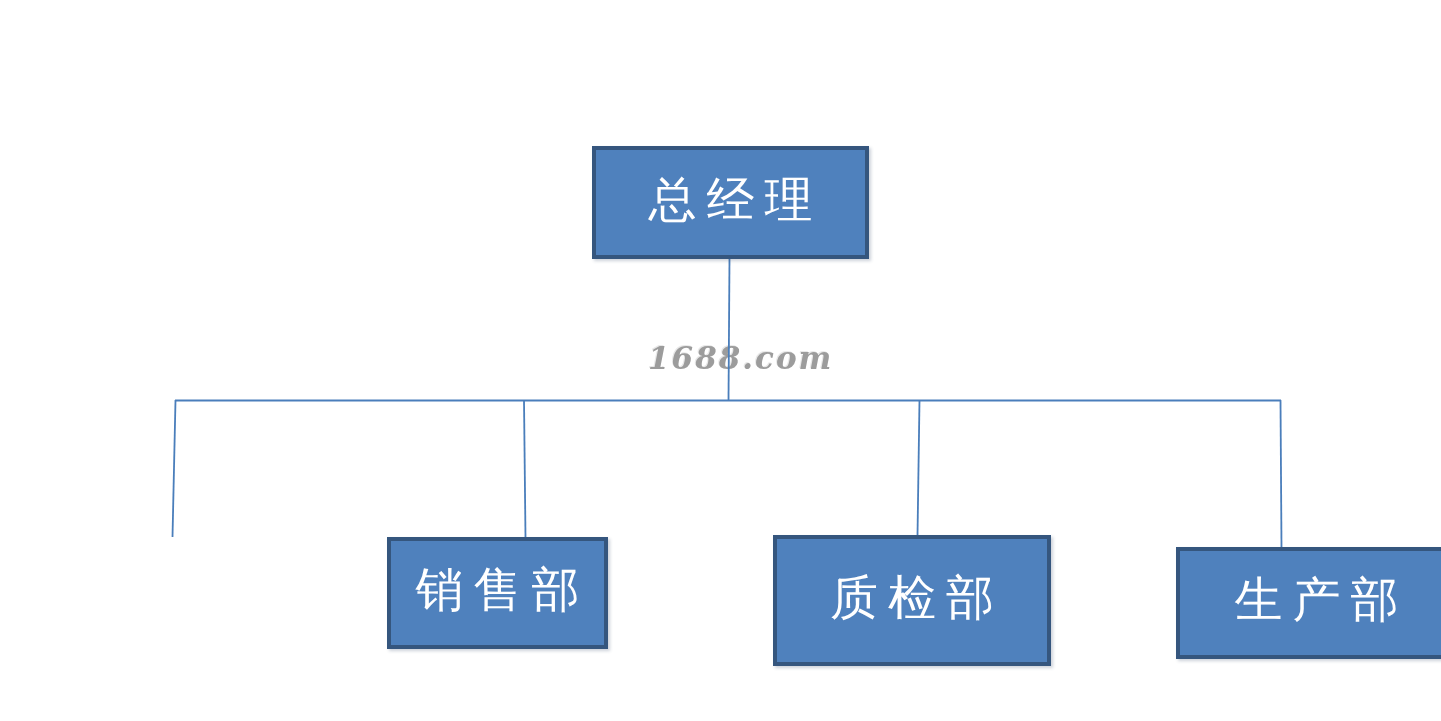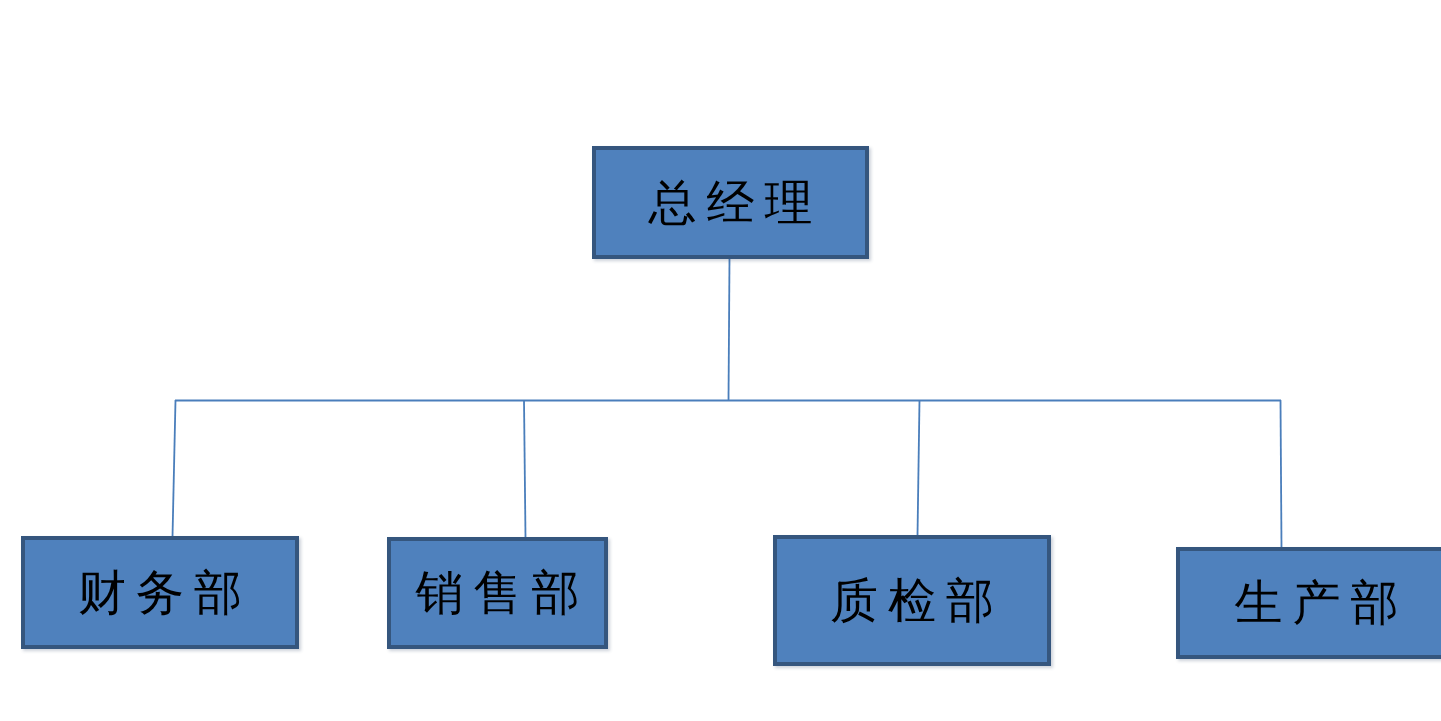--- a/index.html
+++ b/index.html
@@ -48,58 +48,57 @@
     z-index: 3;
     box-sizing: border-box;
     background: #4f81bd;
     border: 4px solid #35567e;
     box-shadow: 2px 2px 3px rgba(60, 80, 110, 0.25);
     display: flex;
     align-items: center;
     justify-content: center;
   }
   .node .label {
-    color: #000000;
+    color: #ffffff;
     font-size: 48px;
     letter-spacing: 10px;
     padding-left: 10px; 
     white-space: nowrap;
     line-height: 1;
+    font-family: Liberation Mono, monospace;
   }
   .node-root  { left: 592px;  top: 146px; width: 277px; height: 113px; }
   .node-dep0  { left: 21px;   top: 536px; width: 278px; height: 113px; }
   .node-dep1  { left: 387px;  top: 537px; width: 221px; height: 112px; }
   .node-dep2  { left: 773px;  top: 535px; width: 278px; height: 131px; }
   .node-dep3  { left: 1132px; top: 547px; width: 281px; height: 112px; margin-left: 44px; }
 </style>
 </head>
 <body>
 
 <div class="canvas">
 
+  <div class="watermark">1688.com</div>
 
   <svg class="connectors" viewBox="0 0 1441 721" xmlns="http://www.w3.org/2000/svg">
 
     <line x1="729.5" y1="258" x2="728.5" y2="400" stroke="#4a7ebb" stroke-width="1.8"></line>
 
     <line x1="175" y1="400.5" x2="1281" y2="400.5" stroke="#4a7ebb" stroke-width="1.8"></line>
 
     <line x1="175.5" y1="400" x2="172.5" y2="537" stroke="#4a7ebb" stroke-width="1.8"></line>
     <line x1="524" y1="400" x2="525.5" y2="538" stroke="#4a7ebb" stroke-width="1.8"></line>
     <line x1="919.5" y1="400" x2="917.5" y2="536" stroke="#4a7ebb" stroke-width="1.8"></line>
     <line x1="1280.5" y1="400" x2="1281.5" y2="548" stroke="#4a7ebb" stroke-width="1.8"></line>
   </svg>
 
   <div class="node node-root">
     <span class="label">总经理</span>
   </div>
 
-  <div class="node node-dep0">
-    <span class="label">财务部</span>
-  </div>
 
   <div class="node node-dep1">
     <span class="label">销售部</span>
   </div>
 
   <div class="node node-dep2">
     <span class="label">质检部</span>
   </div>
 
   <div class="node node-dep3">

